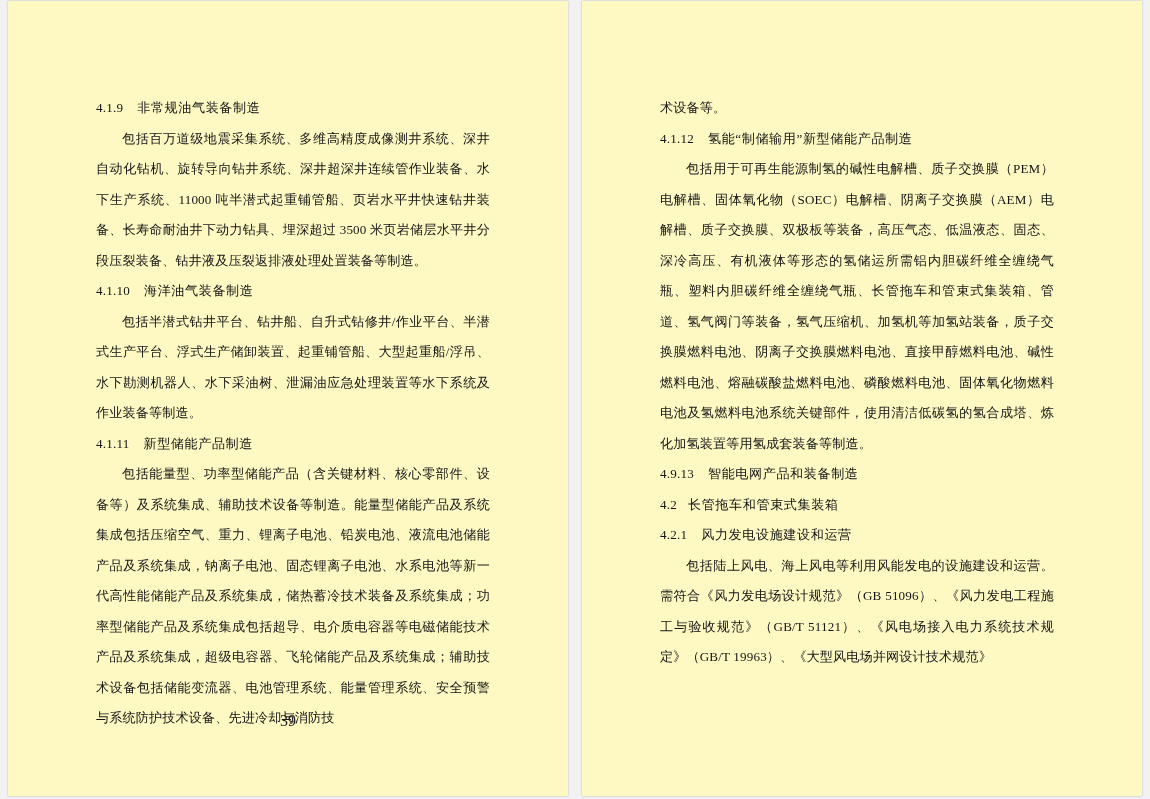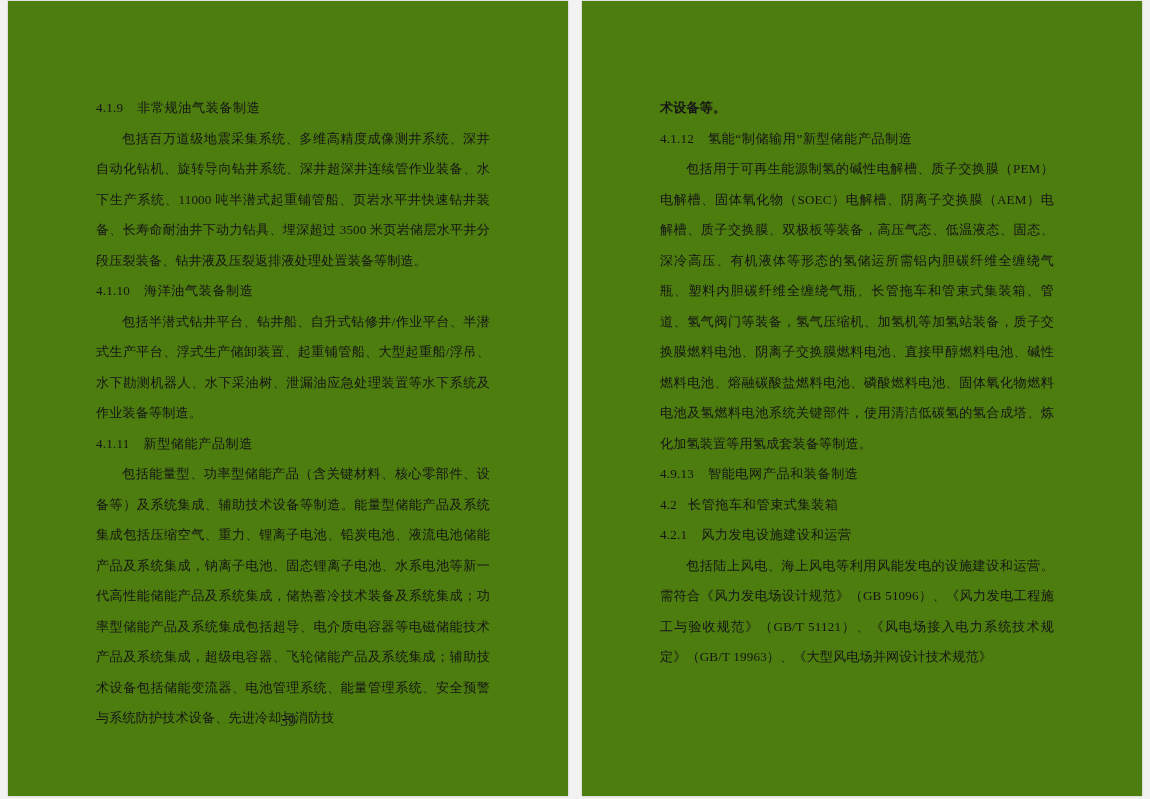--- a/index.html
+++ b/index.html
@@ -20,21 +20,21 @@
     justify-content: center;
     align-items: flex-start;
     gap: 14px;
     padding-top: 1px;
     box-sizing: border-box;
   }
   .page {
     position: relative;
     width: 560px;
     height: 795px;
-    background: #4d7c0f;
+    background: #fef9c3;
     box-shadow: 0 0 2px rgba(0,0,0,0.25);
     box-sizing: border-box;
     overflow: hidden;
   }
   .page-body {
     position: absolute;
     left: 88px;
     top: 92px;
     width: 394px;
     color: #151515;
@@ -61,21 +61,21 @@
     display: inline-block;
     width: 14px;
   }
   .heading-l2 .gap { width: 11px; }
   .heading .htxt { letter-spacing: 0.6px; }
   .para {
     margin: 0;
     text-indent: 26px;
     letter-spacing: 0.15px;
   }
-  .para.cont { text-indent: 0; font-weight: bold; }
+  .para.cont { text-indent: 0; }
   .pagenum {
     position: absolute;
     left: 0;
     right: 0;
     bottom: 66px;
     text-align: center;
     font-size: 16px;
     color: #222;
     font-family: "Liberation Serif", serif;
   }

